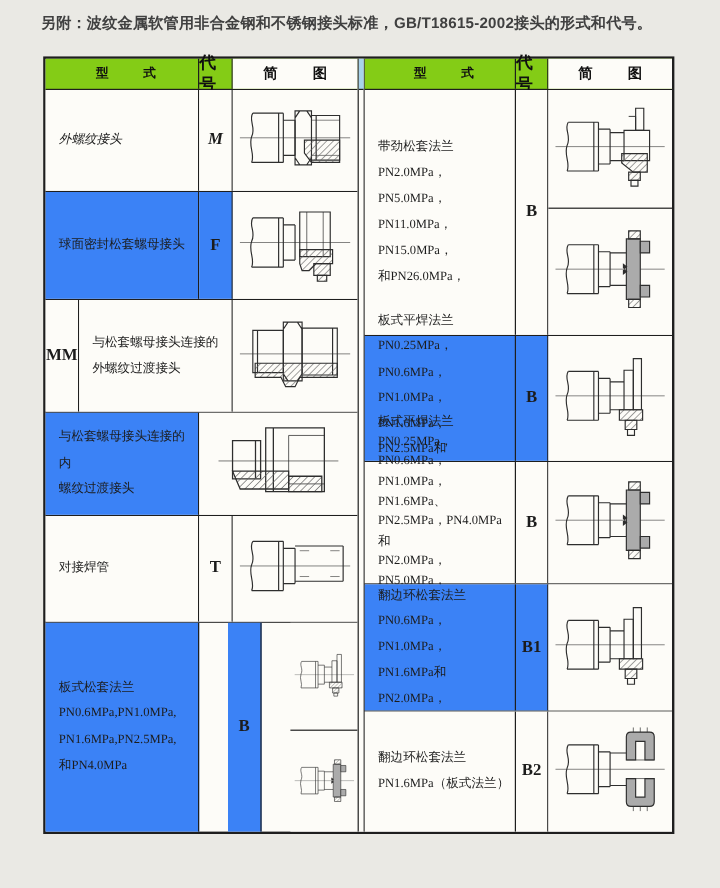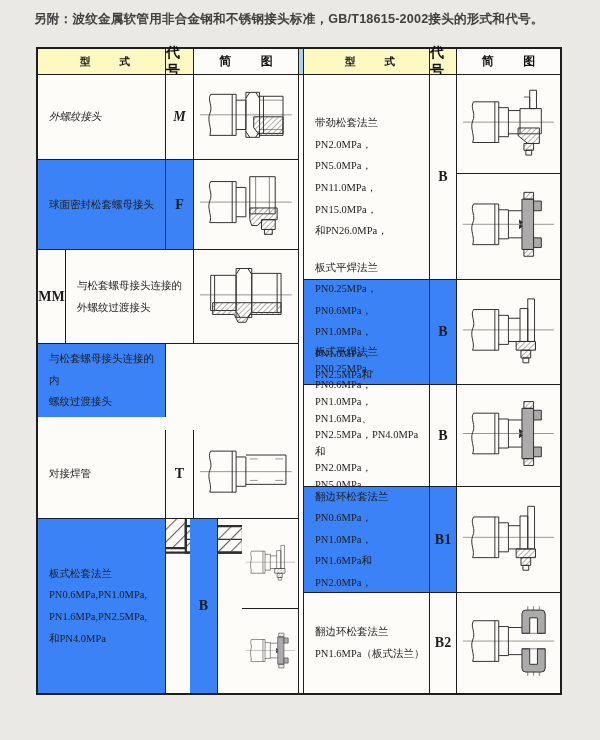--- a/index.html
+++ b/index.html
@@ -33,21 +33,21 @@
   .mid {
     width:6px; background:#fdfcf8;
     border-left:1px solid #1e1e1e; border-right:1px solid #1e1e1e;
     display:flex; flex-direction:column;
   }
   .mid-top { height:26px; background:#a8d4ec; border-bottom:1px solid #1e1e1e; }
 
   .row { display:flex; border-bottom:1px solid #1e1e1e; width:100%; }
   .row:last-child { border-bottom:none; }
 
-  .hrow { height:26px; background:#fef9c3; }
+  .hrow { height:26px; background:#84cc16; }
   .hcell {
     display:flex; align-items:center; justify-content:center;
     font-family:"Liberation Sans", sans-serif;
     font-weight:bold; font-size:12px; color:#101010;
     border-right:1px solid #1e1e1e;
   }
   .hcell.wide { word-spacing:26px; }
   .hcell:last-child, .cell:last-child { border-right:none; }
 
   .cell { border-right:1px solid #1e1e1e; background:#fdfcf8; }
@@ -65,21 +65,21 @@
   .c-diag { flex:1; display:flex; flex-direction:column; background:#fdfcf8; }
 
   .left  .c-type { width:128px; }
   .left  .c-code { width:28px; }
   .right .c-type { width:126px; }
   .right .c-code { width:27px; }
 
   .left  .r0 { height:85px;font-style:italic; }
   .left  .r1 { height:90px; }
   .left  .r2 { height:94px; }
-  .left  .r3 { height:86px;flex-direction:column; }
+  .left  .r3 { height:86px; }
   .left  .r4 { height:89px; }
   .left  .r5 { height:174px;gap:24px; }
   .right .r0 { height:205px; }
   .right .r1 { height:105px; }
   .right .r2 { height:102px; }
   .right .r3 { height:106px; }
   .right .r4 { height:100px; }
 
   .right .r2 .c-type { line-height:1.58; }
   .hl .c-type, .hl .c-code { background:#3b82f6; }

